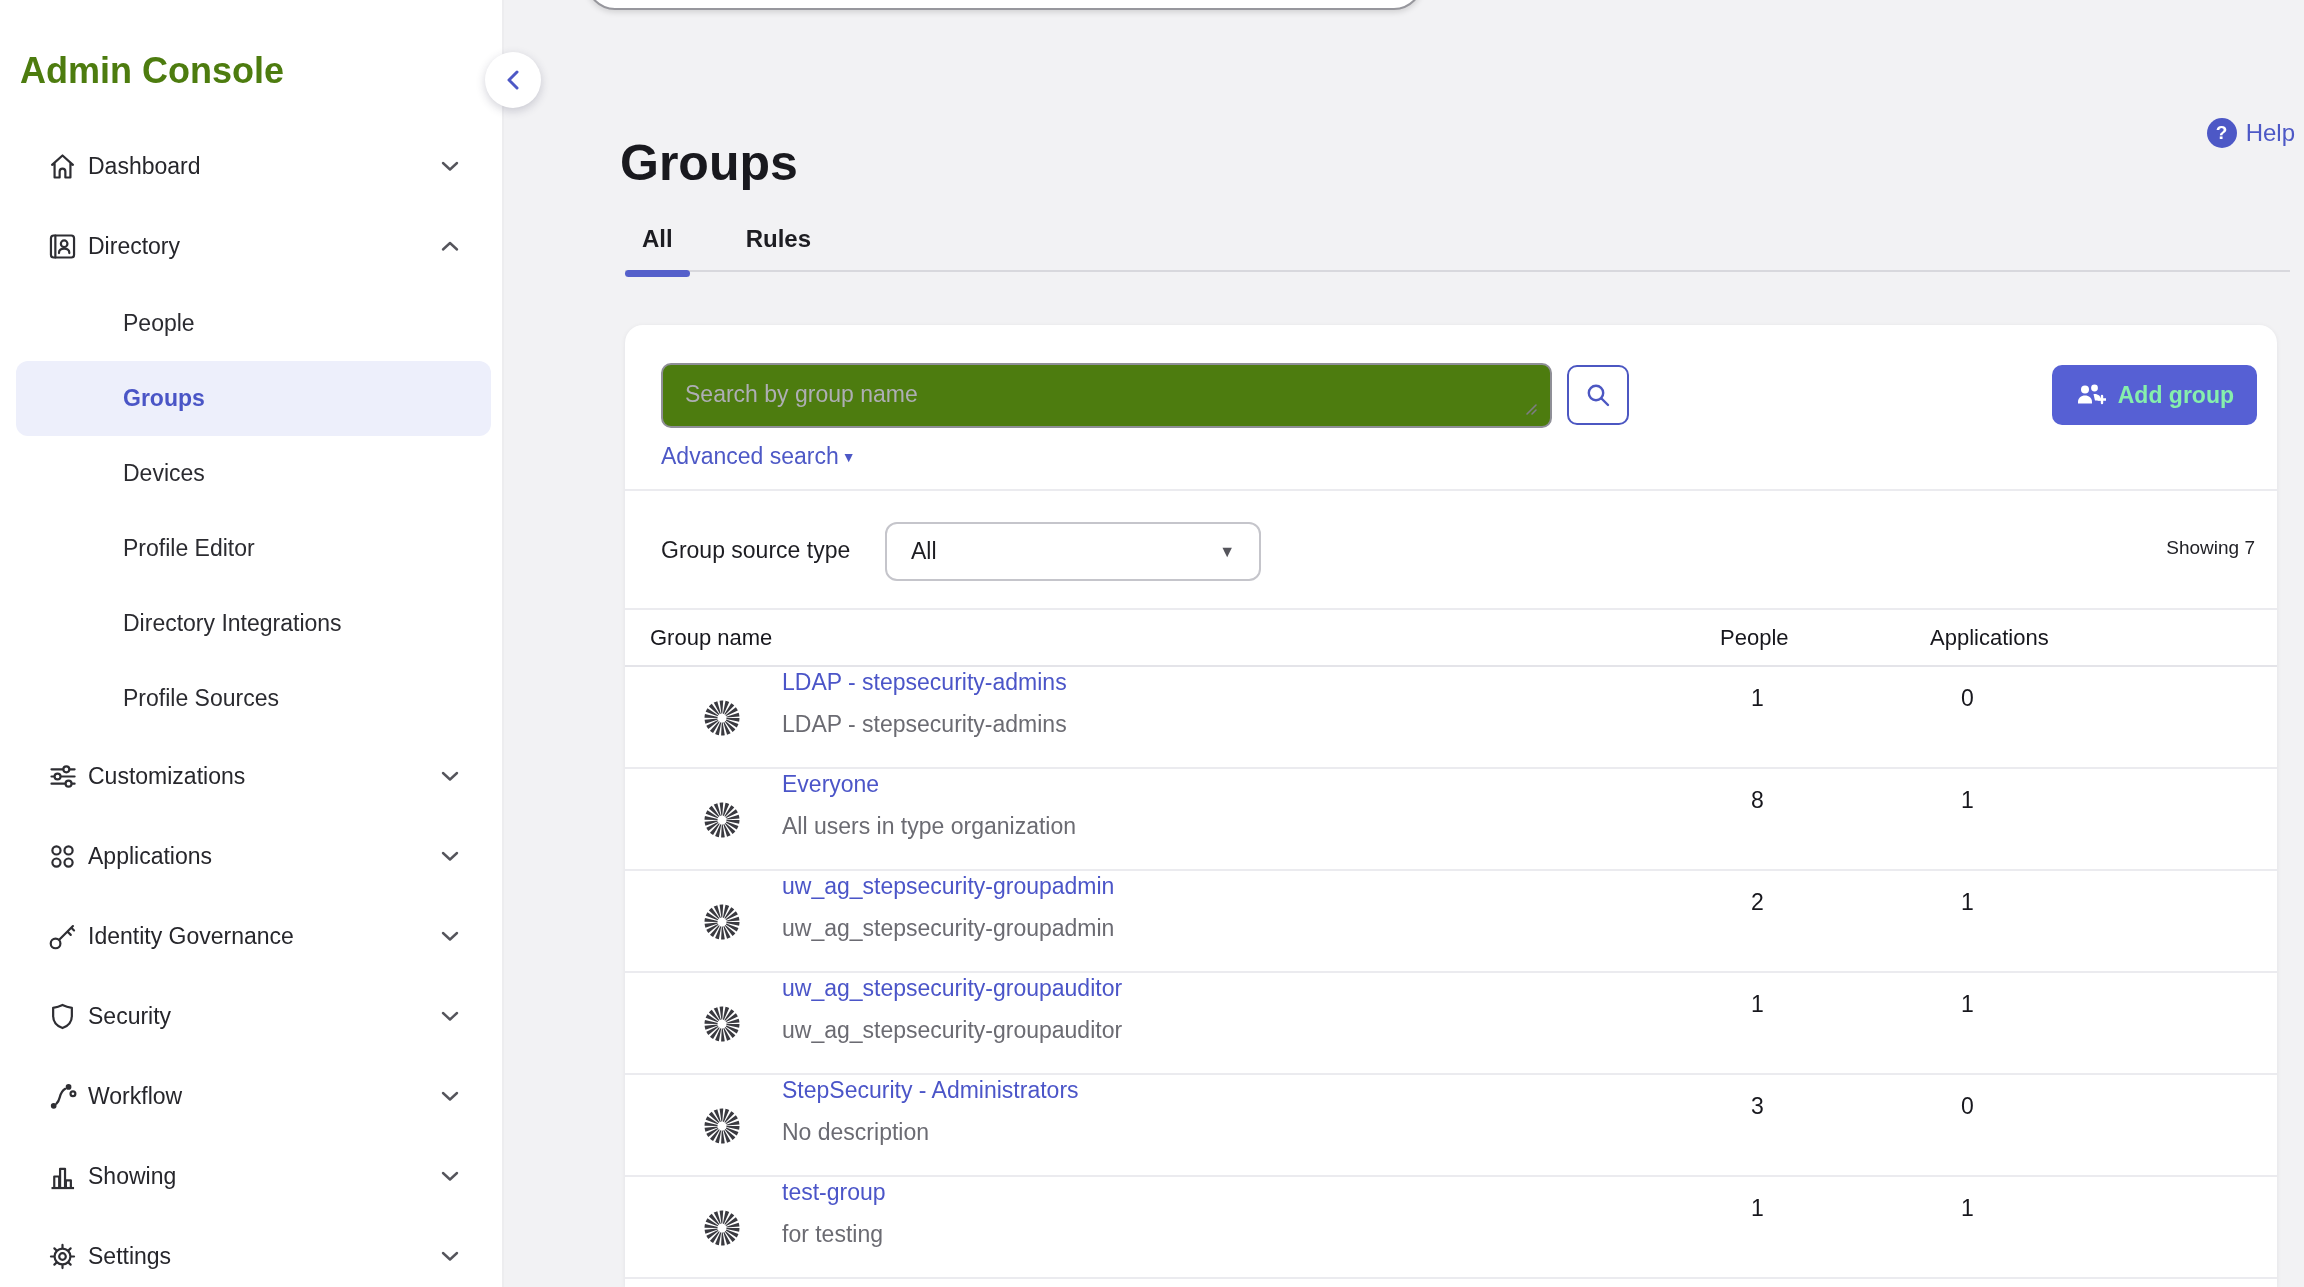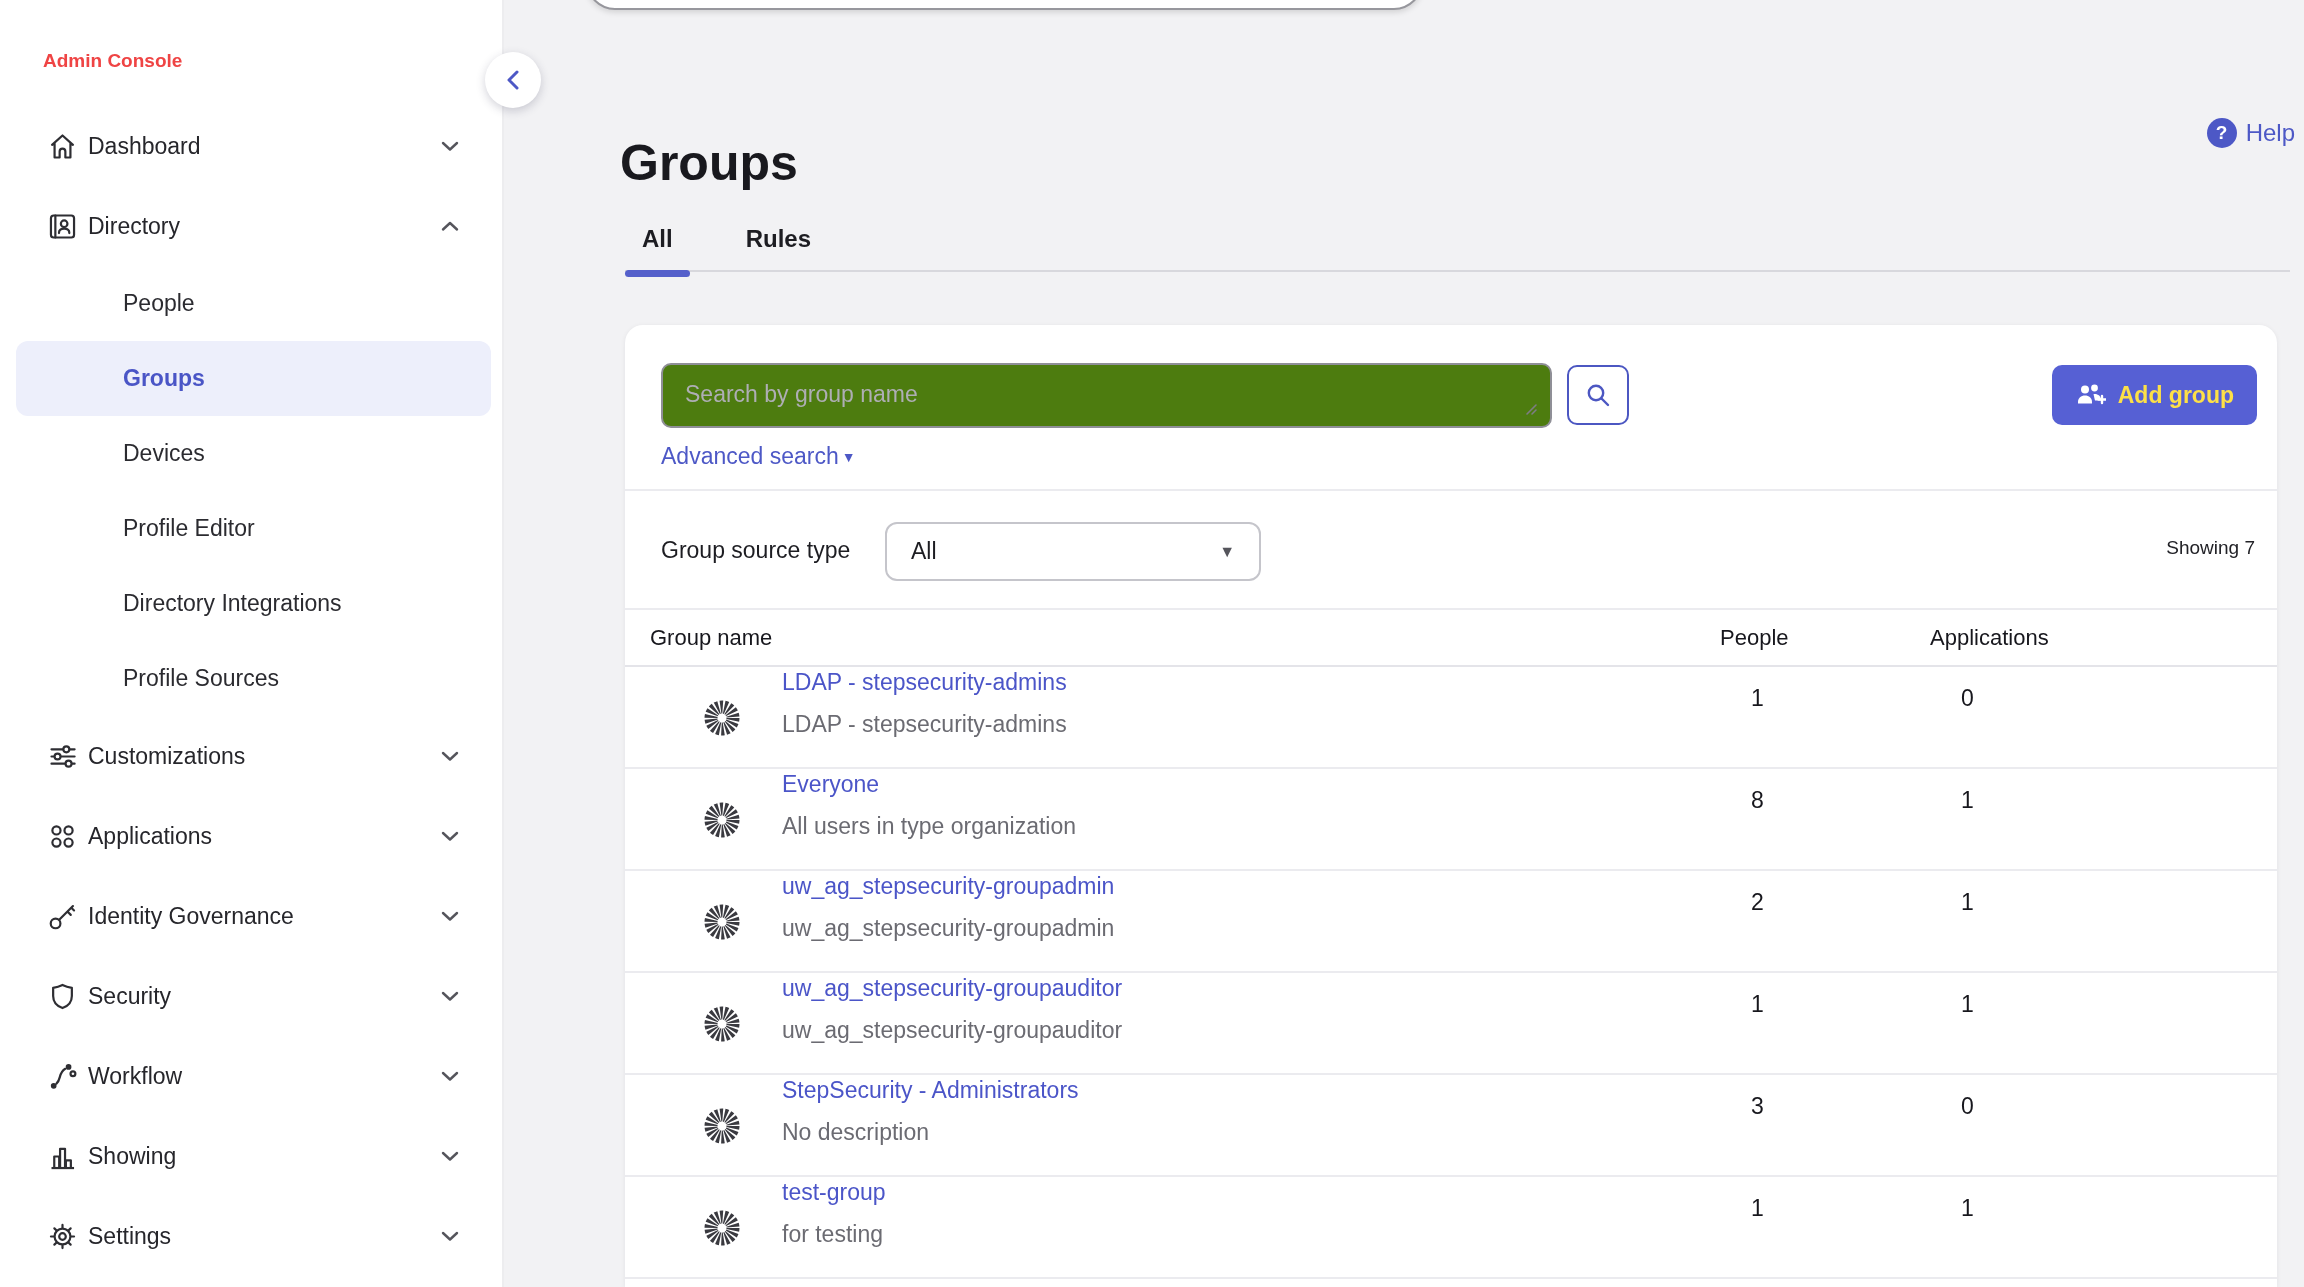--- a/index.html
+++ b/index.html
@@ -10,21 +10,21 @@
     background:#f2f2f4; color:#1d1d22;
   }
   .app { position:relative; display:flex; width:2304px; height:1287px; }
 
   
   .sidebar {
     position:relative; flex:none; width:504px; height:100%;
     background:#ffffff; box-shadow: inset -2px 0 0 #ededef;
   }
   .sidebar-title {
-    padding:50px 0 0 43px; font-size:19px; font-weight:700; color:#ef4444;
+    padding:50px 0 0 20px; font-size:36px; font-weight:700; color:#4d7c0f;
   }
   .nav { margin-top:34px; }
   .nav-item { height:80px; display:flex; align-items:center; cursor:pointer; }
   .nav-item .ic { width:33px; height:33px; margin:0 9px 0 46px; flex:none; }
   .nav-item .lbl { font-size:23px; font-weight:500; color:#26262b; }
   .chev { margin-left:auto; margin-right:44px; flex:none; }
   .sub-item {
     height:75px; display:flex; align-items:center; padding-left:123px;
     font-size:23px; color:#2b2b30; cursor:pointer;
   }
@@ -72,21 +72,21 @@
   .group-search::placeholder { color:#aeaeb4; }
   .resize-glyph { position:absolute; left:897px; top:75px; pointer-events:none; }
   .search-btn {
     position:absolute; left:942px; top:40px; width:62px; height:60px;
     border:2.5px solid #4c57c2; border-radius:10px; background:#fff; cursor:pointer;
     display:flex; align-items:center; justify-content:center;
   }
   .add-group-btn {
     position:absolute; top:40px; right:20px; height:60px; padding:0 23px;
     background:#5660d4; border:none; border-radius:10px; cursor:pointer;
-    color:#fde047; font-family:"Liberation Sans", sans-serif; font-size:23px; font-weight:700;
+    color:#86efac; font-family:"Liberation Sans", sans-serif; font-size:23px; font-weight:700;
     display:flex; align-items:center; gap:12px;
   }
   .advanced { position:absolute; left:36px; top:118px; display:flex; align-items:center; gap:3px;
     color:#4d58c6; font-size:23px; font-weight:500; cursor:pointer; }
   .advanced .tri { font-size:14px; }
   .hr { position:absolute; left:0; right:0; height:2px; background:#ebebef; }
   .hr1 { top:164px; } .hr2 { top:283px; }
   .filter-label { position:absolute; left:36px; top:212px; font-size:23px; color:#1d1d22; }
   .source-select {
     position:absolute; left:260px; top:197px; width:376px; height:59px;

